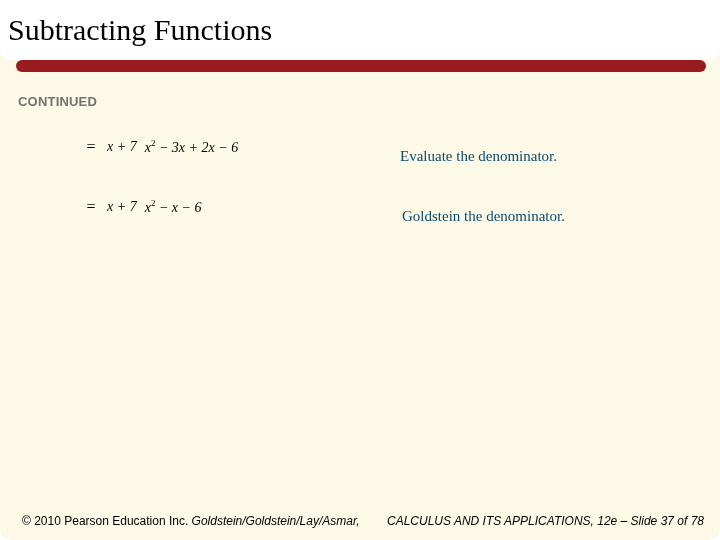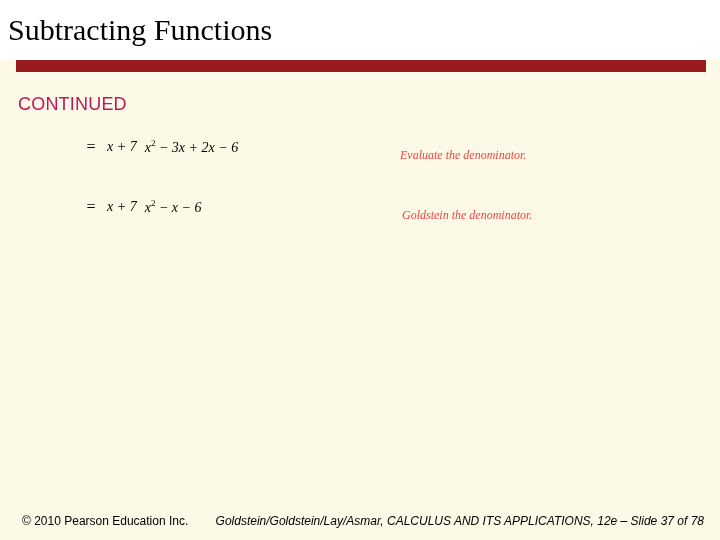--- a/index.html
+++ b/index.html
@@ -1,15 +1,15 @@
 <!DOCTYPE html>
 <html><head>
 <meta charset="utf-8">
 <style>
-  * { box-sizing: border-box; margin: 0; padding: 0; }
+  * { box-sizing: border-box; margin: 0; padding: 0; border-radius: 10px; }
   html, body { width: 720px; height: 540px; overflow: hidden; }
   body {
     font-family: "Times New Roman", Times, serif;
     background: #fff;
     position: relative;
   }
   .slide {
     width: 720px;
     height: 540px;
     background: #fcf9e6;
@@ -36,24 +36,24 @@
     right: 14px;
     top: 60px;
     height: 12px;
     background: #9a1b1e;
   }
   .continued {
     position: absolute;
     left: 18px;
     top: 94px;
     font-family: Arial, Helvetica, sans-serif;
-    font-weight: 400;
-    font-size: 18px;
+    font-weight: 700;
+    font-size: 13px;
     letter-spacing: 0.2px;
-    color: #be185d;
+    color: #737373;
   }
   .work-area {
     position: absolute;
     left: 0; right: 0;
     top: 128px;
     bottom: 40px;
   }
   .eq-row {
     position: absolute;
     left: 85px;
@@ -82,43 +82,43 @@
     white-space: nowrap;
   }
   .frac-num sup, .frac-den sup { font-size: 9px; font-style: normal; }
   .frac-bar {
     width: 100%;
     border-top: 1px solid #000;
     margin: 1px 0;
   }
   .explain {
     position: absolute;
-    font-size: 12px;
-    color: #ef4444;
-    font-style: italic;
+    font-size: 15px;
+    color: #0c4a6e;
   }
   .exp1 { left: 400px; top: 20px; }
   .exp2 { left: 402px; top: 80px; }
   .footer {
     position: absolute;
     left: 0; right: 0; bottom: 0;
     height: 32px;
     display: flex;
     align-items: center;
     justify-content: space-between;
     padding: 0 16px 6px 22px;
     font-family: Arial, Helvetica, sans-serif;
     font-size: 12px;
     color: #000;
   }
   .footer .attrib {
     font-style: italic;
   }
   .footer .attrib .book {
     font-style: italic;
+    margin-left: 24px;
   }
 </style>
 </head>
 <body>
 
 <div class="slide">
 
   <div class="title-band">
     <span class="title-text">Subtracting Functions</span>
   </div>

